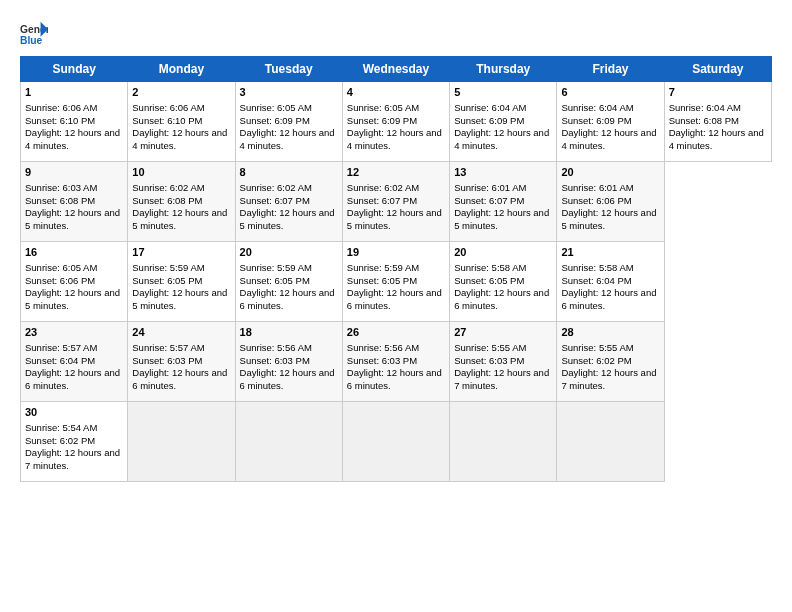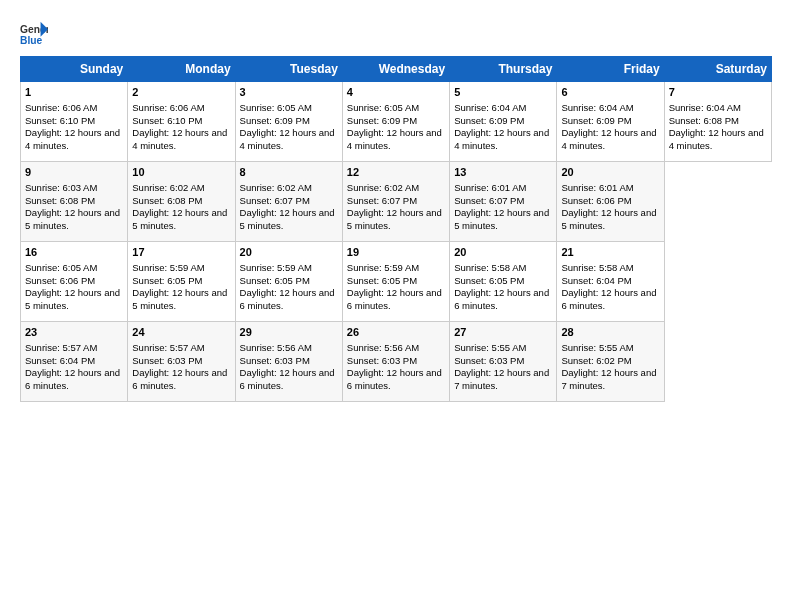--- a/index.html
+++ b/index.html
@@ -47,21 +47,21 @@
       border-collapse: collapse;
       table-layout: fixed;
     }
     .calendar th {
       background: #1565c0;
       color: #fff;
       padding: 5px 4px;
       font-size: 12px;
       font-weight: bold;
       border: 1px solid #1565c0;
-      text-align: right;
+      text-align: center;
     }
     .calendar td {
       border: 1px solid #ccc;
       vertical-align: top;
       padding: 3px 4px;
       font-size: 9.5px;
       line-height: 1.35;
       height: 80px;
       background: #fff;
     }
@@ -236,21 +236,21 @@
         <span>Sunset: 6:04 PM</span><br>
         <span>Daylight: 12 hours and 6 minutes.</span>
       </td>
           <td>
         <span class="day-number">24</span>
         <span>Sunrise: 5:57 AM</span><br>
         <span>Sunset: 6:03 PM</span><br>
         <span>Daylight: 12 hours and 6 minutes.</span>
       </td>
           <td>
-        <span class="day-number">29</span>
+        <span class="day-number">18</span>
         <span>Sunrise: 5:56 AM</span><br>
         <span>Sunset: 6:03 PM</span><br>
         <span>Daylight: 12 hours and 6 minutes.</span>
       </td>
           <td>
         <span class="day-number">26</span>
         <span>Sunrise: 5:56 AM</span><br>
         <span>Sunset: 6:03 PM</span><br>
         <span>Daylight: 12 hours and 6 minutes.</span>
       </td>
@@ -259,16 +259,29 @@
         <span>Sunrise: 5:55 AM</span><br>
         <span>Sunset: 6:03 PM</span><br>
         <span>Daylight: 12 hours and 7 minutes.</span>
       </td>
           <td>
         <span class="day-number">28</span>
         <span>Sunrise: 5:55 AM</span><br>
         <span>Sunset: 6:02 PM</span><br>
         <span>Daylight: 12 hours and 7 minutes.</span>
       </td>
+        </tr>
+        <tr>
+          <td>
+        <span class="day-number">30</span>
+        <span>Sunrise: 5:54 AM</span><br>
+        <span>Sunset: 6:02 PM</span><br>
+        <span>Daylight: 12 hours and 7 minutes.</span>
+      </td>
+          <td class="empty"></td>
+          <td class="empty"></td>
+          <td class="empty"></td>
+          <td class="empty"></td>
+          <td class="empty"></td>
         </tr>
       </tbody>
   </table>
 </div>
 
 </body></html>

